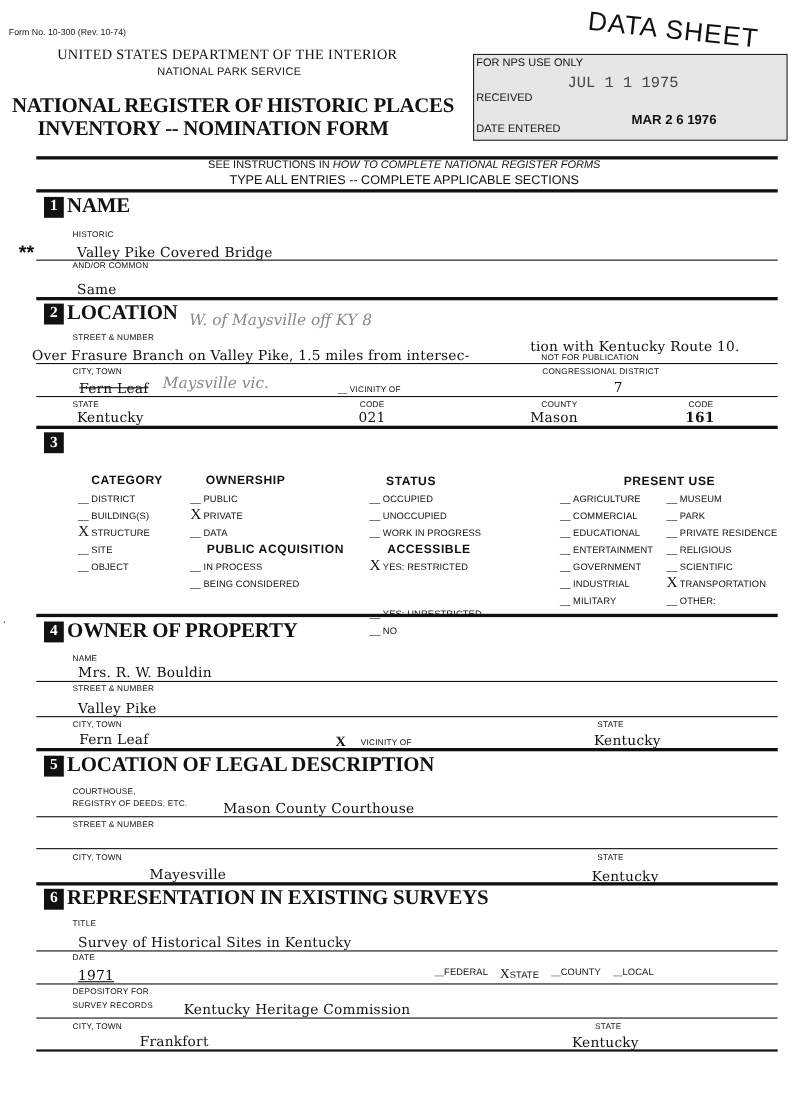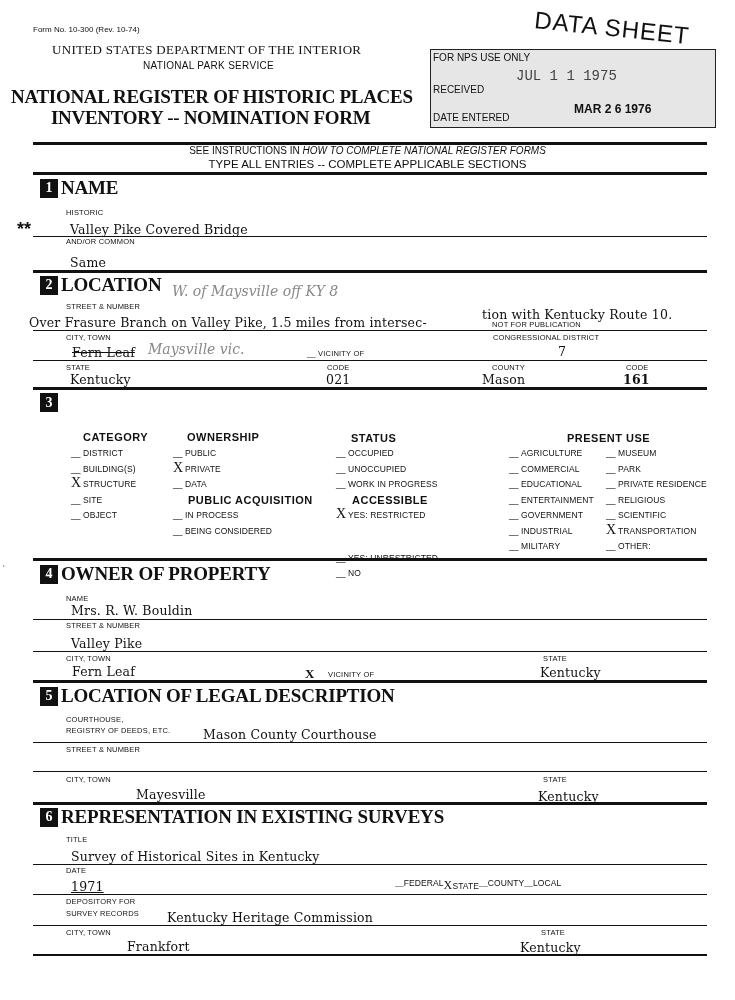--- a/index.html
+++ b/index.html
@@ -22,25 +22,25 @@
   .opt { font-size:8.5px; letter-spacing:0.1px; white-space:nowrap; }
   .opt .mark { display:inline-block; width:12px; text-align:left; }
   .opt .mark.x { font-family:"Liberation Serif", serif; font-size:14px; line-height:8px; }
   .handwrite { font-family:"DejaVu Serif", serif; font-style:italic; color:#888; }
   .nps-box { position:absolute; left:430px; top:49px; width:284px; height:77px; background:#e6e6e6;
              border:1.5px solid #222;text-align:center; }
 </style>
 </head>
 <body>
 
-<div class="abs sans" style="left:8px;top:25px;font-size:8px;margin-left:25px;">Form No. 10-300 (Rev. 10-74)</div>
+<div class="abs sans" style="left:8px;top:25px;font-size:8px;">Form No. 10-300 (Rev. 10-74)</div>
 <div class="abs serif" style="left:52px;top:42px;font-size:13px;letter-spacing:0.3px;">UNITED STATES DEPARTMENT OF THE INTERIOR</div>
 <div class="abs sans" style="left:143px;top:60px;font-size:10px;letter-spacing:0.3px;">NATIONAL PARK SERVICE</div>
 <div class="abs serif" style="left:11px;top:86px;font-size:19px;font-weight:bold;letter-spacing:-0.3px;">NATIONAL REGISTER OF HISTORIC PLACES</div>
-<div class="abs serif" style="left:51px;top:107px;font-size:19px;font-weight:bold;letter-spacing:-0.3px;">INVENTORY -- NOMINATION FORM</div>
+<div class="abs serif" style="left:34px;top:107px;font-size:19px;font-weight:bold;letter-spacing:-0.3px;">INVENTORY -- NOMINATION FORM</div>
 <div class="abs sans" style="left:536px;top:6px;font-size:24px;transform:rotate(6deg);letter-spacing:1px;transform-origin:left top;font-stretch:condensed;">DATA SHEET</div>
 
 <div class="nps-box">
   <div class="abs sans" style="left:2px;top:2px;font-size:10px;">FOR NPS USE ONLY</div>
   <div class="abs mono" style="left:85px;top:18px;font-size:14px;color:#444;">JUL 1 1 1975</div>
   <div class="abs sans" style="left:2px;top:34px;font-size:10px;">RECEIVED</div>
   <div class="abs sans" style="left:143px;top:52px;font-size:12px;font-weight:bold;">MAR 2 6 1976</div>
   <div class="abs sans" style="left:2px;top:62px;font-size:10px;">DATE ENTERED</div>
 </div>
 
@@ -188,21 +188,21 @@
 
 <div class="section-head" style="top:806px;">
   <span class="section-num">6</span>
   <span class="section-title">REPRESENTATION IN EXISTING SURVEYS</span>
 </div>
 <div class="abs small" style="left:66px;top:835px;">TITLE</div>
 <div class="abs typed-serif" style="left:71px;top:849px;">Survey of Historical Sites in Kentucky</div>
 <div class="rule thin" style="top:864px;"></div>
 <div class="abs small" style="left:66px;top:866px;">DATE</div>
 <div class="abs typed-serif" style="left:71px;top:879px;text-decoration:underline;">1971</div>
-<div class="abs" style="left: 395px; top: 878px; display: flex; gap: 0;" id="lvl-opts">
+<div class="abs" style="left: 395px; top: 878px; display: flex; gap: 11px;" id="lvl-opts">
     <span class="opt sans"><span style="font-family: &quot;Liberation Serif&quot;, serif; font-size: 8.5px;">__</span><span>FEDERAL</span></span>
     <span class="opt sans"><span style="font-family: &quot;Liberation Serif&quot;, serif; font-size: 12px;">X</span><span>STATE</span></span>
     <span class="opt sans"><span style="font-family: &quot;Liberation Serif&quot;, serif; font-size: 8.5px;">__</span><span>COUNTY</span></span>
     <span class="opt sans"><span style="font-family: &quot;Liberation Serif&quot;, serif; font-size: 8.5px;">__</span><span>LOCAL</span></span>
   </div>
 <div class="rule thin" style="top:894px;"></div>
 <div class="abs small" style="left:66px;top:897px;">DEPOSITORY FOR</div>
 <div class="abs small" style="left:66px;top:909px;">SURVEY RECORDS</div>
 <div class="abs typed-serif" style="left:167px;top:910px;">Kentucky Heritage Commission</div>
 <div class="rule thin" style="top:925px;"></div>

